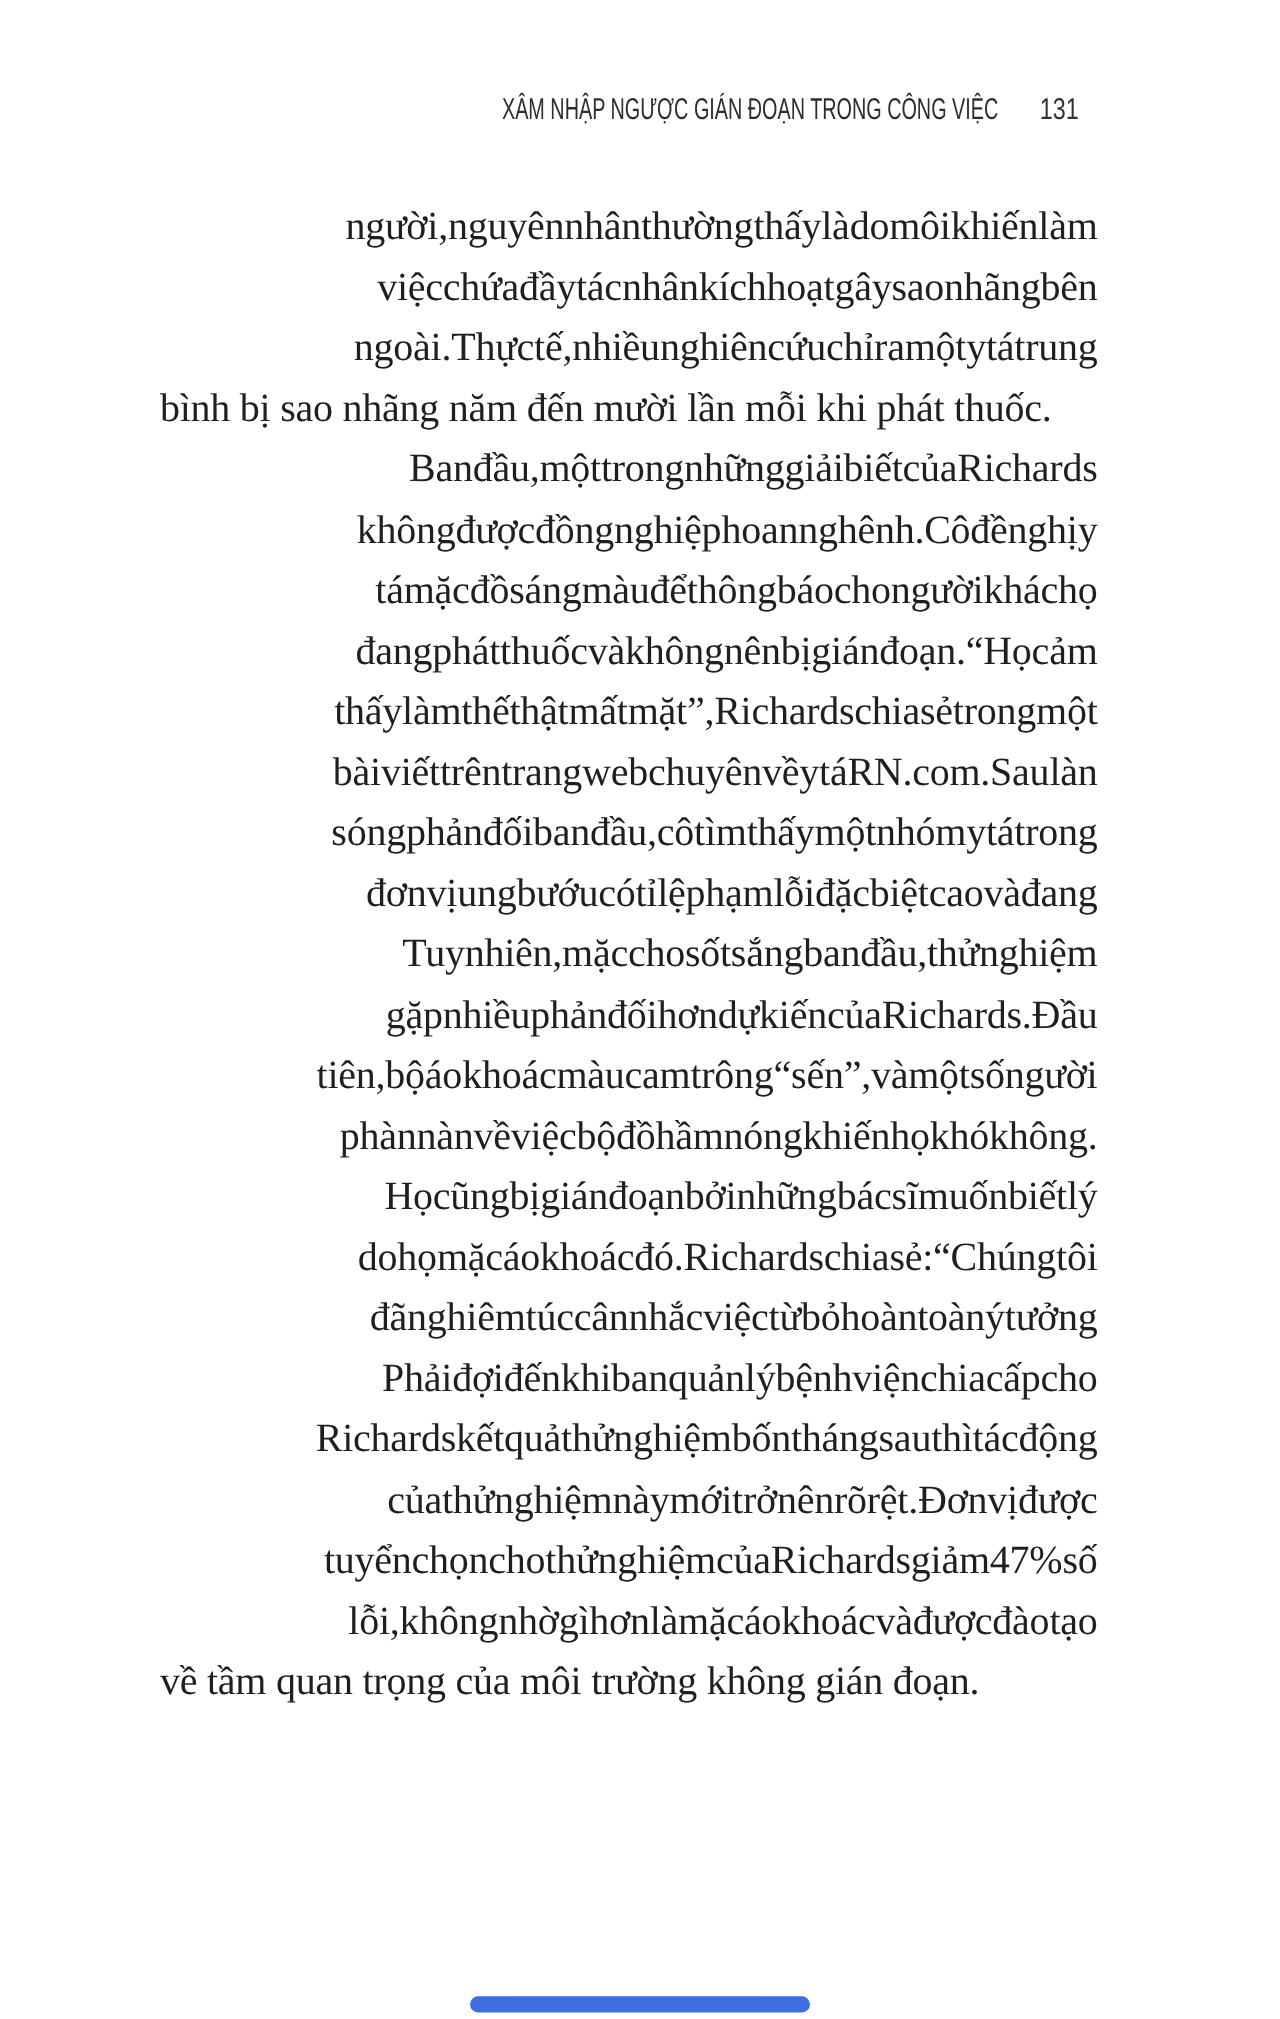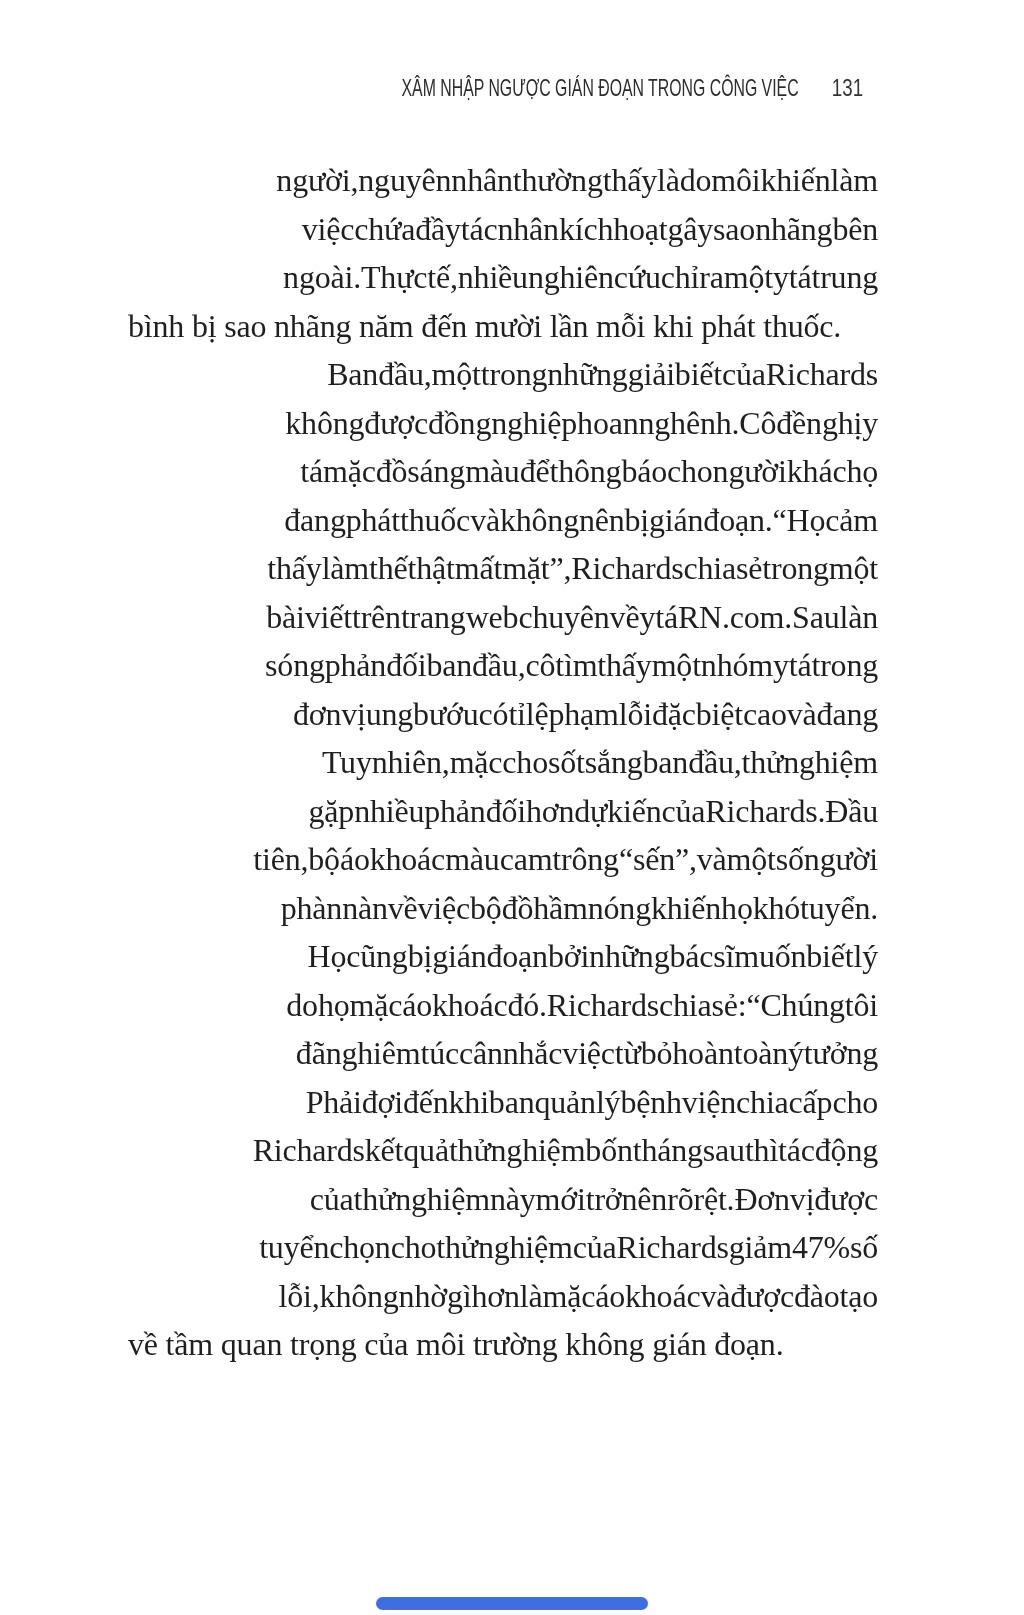--- a/index.html
+++ b/index.html
@@ -288,21 +288,21 @@
           <span>nàn</span>
           <span>về</span>
           <span>việc</span>
           <span>bộ</span>
           <span>đồ</span>
           <span>hầm</span>
           <span>nóng</span>
           <span>khiến</span>
           <span>họ</span>
           <span>khó</span>
-          <span>tuyển.</span>
+          <span>không.</span>
         </div>
         <div class="line">
           <span>Họ</span>
           <span>cũng</span>
           <span>bị</span>
           <span>gián</span>
           <span>đoạn</span>
           <span>bởi</span>
           <span>những</span>
           <span>bác</span>

